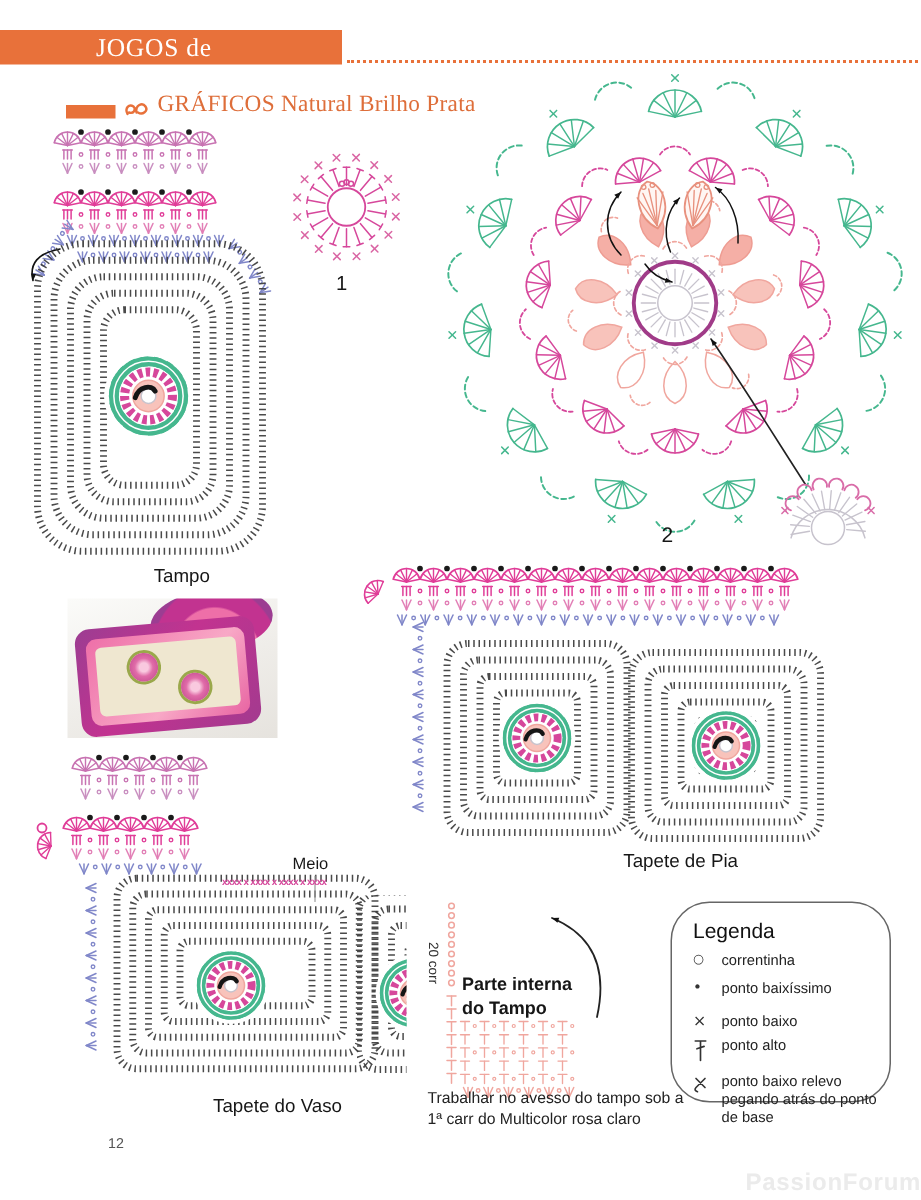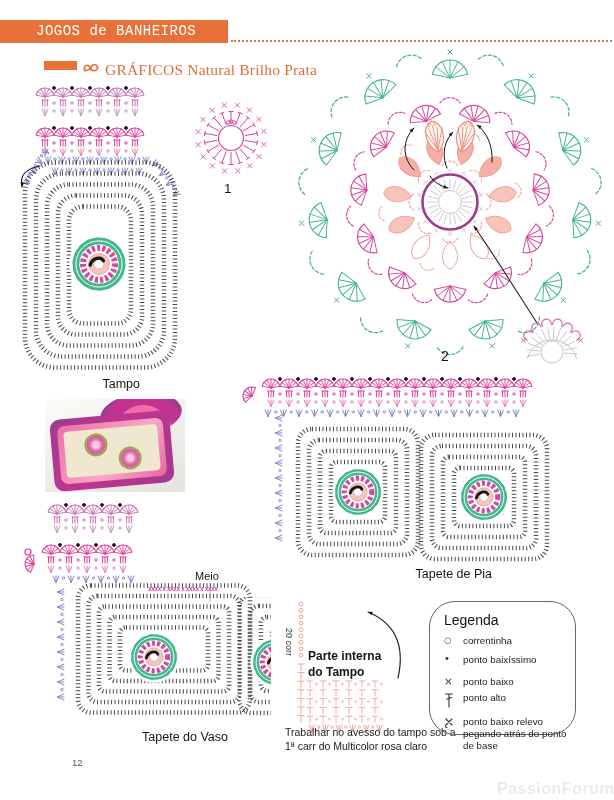--- a/index.html
+++ b/index.html
@@ -1,34 +1,34 @@
 <!DOCTYPE html>
 <html><head>
 <meta charset="utf-8">
 <style>
   html,body{margin:0;padding:0;background:#888;}
   .page{position:relative;width:614px;height:800px;background:#fff;
         font-family:"Liberation Sans",sans-serif;overflow:hidden;margin:0 auto;}
   .abs{position:absolute;}
   .header-bar{left:0;top:20px;width:228px;height:23px;background:#E8713A;
-      color:#fff;font-family:Liberation Mono, monospace;font-size:14px;
-      line-height:23px;padding-left:36px;letter-spacing:.5px;box-sizing:border-box;}
+      color:#fff;font-family:Liberation Serif, serif;font-size:17px;
+      line-height:23px;padding-left:64px;letter-spacing:.5px;box-sizing:border-box;}
   .dotted-sep{left:231px;right:2px;top:40px;border-top:2.2px dotted #E8713A;height:0;}
-  .section-heading{left:44px;top:61px;display:flex;align-items:flex-start;gap:5px;}
+  .section-heading{left:44px;top:61px;display:flex;align-items:flex-end;gap:5px;}
   .section-marker{width:33px;height:9px;background:#E8713A;display:inline-block;}
   .section-title{font-family:"Liberation Serif",serif;font-size:15.5px;color:#DE6E3A;letter-spacing:.2px;}
   .lbl{position:absolute;font-size:12.5px;color:#161616;}
   .ctr{text-align:right;}
   .num{font-size:13.5px;}
   .bold{font-weight:bold;}
   .vert{writing-mode:vertical-rl;font-size:9px;color:#333;}
   .note{font-size:10.5px;line-height:1.3;color:#222;}
   .pgnum{font-size:9.5px;color:#555;margin-left:32px;}
   .watermark{font-size:16px;font-weight:bold;color:#ebebeb;letter-spacing:.5px;}
-  .legend-box{left:429px;top:601px;width:147px;height:134px;border:1.3px solid #666;
+  .legend-box{left:447px;top:601px;width:147px;height:134px;border:1.3px solid #666;
       border-radius:26px;box-sizing:border-box;padding:10px 8px 0 14px;}
   .legend-title{font-size:14px;color:#111;margin-bottom:4px;}
   .leg-item{display:flex;align-items:flex-start;margin-top:7px;}
   .leg-item .sym{width:19px;flex:none;text-align:left;font-family:"DejaVu Sans",sans-serif;
       color:#333;line-height:1;}
   .leg-item .txt{font-size:9.8px;line-height:1.2;color:#222;width:104px;}
   .zigzag{font-size:6.5px;font-weight:bold;color:#D6479B;letter-spacing:-0.4px;}
   
   .photo{left:45px;top:399px;width:140px;height:93px;overflow:hidden;
      background:linear-gradient(160deg,#fbfbf9,#efede9 55%,#e6e3de);}

